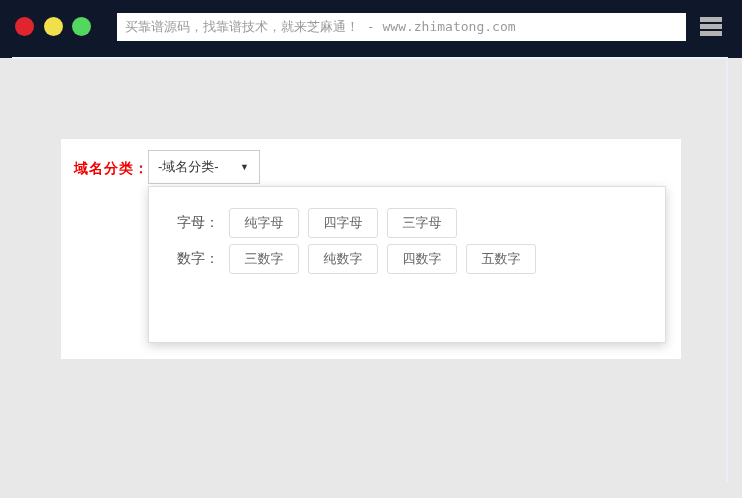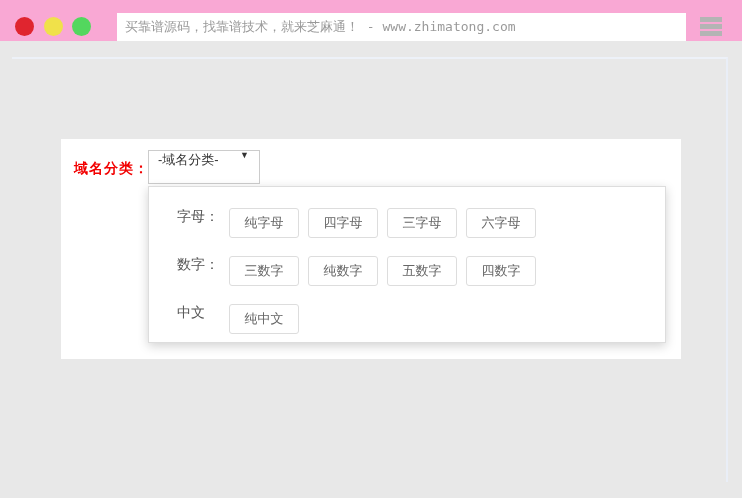--- a/index.html
+++ b/index.html
@@ -5,21 +5,21 @@
   * { margin: 0; padding: 0; box-sizing: border-box; }
   html, body { width: 742px; height: 498px; }
   body {
     position: relative;
     background: #e8e8e8;
     font-family: "Liberation Sans", "DejaVu Sans", sans-serif;
     overflow: hidden;
   }
 
   
-  .topbar { position: absolute; left: 0; top: 0; width: 742px; height: 41px; background: #f9a8d4; }
+  .topbar { position: absolute; left: 0; top: 0; width: 742px; height: 58px; background: #0f172a; }
   .light { position: absolute; top: 17px; width: 19px; height: 19px; border-radius: 50%; }
   .light.red    { left: 15px;  background: #e0252f; }
   .light.yellow { left: 44px;  background: #f0e14a; }
   .light.green  { left: 72px;  background: #53d75e; }
   .addressbar {
     position: absolute; left: 117px; top: 13px; width: 569px; height: 28px;
     background: #ffffff; color: #9a9a9a;
     font-family: "DejaVu Sans Mono", "Liberation Mono", monospace;
     font-size: 13px; line-height: 28px; padding: 0 8px;
     white-space: nowrap; overflow: hidden; border: 0; cursor: text;
@@ -37,34 +37,34 @@
 
   
   .card { position: absolute; left: 61px; top: 139px; width: 620px; height: 220px; background: #ffffff; }
   .filter-label {
     position: absolute; left: 13px; top: 21px;
     color: #f20000; font-size: 14px; font-weight: bold; letter-spacing: 1px;
   }
   .select-box {
     position: absolute; left: 87px; top: 11px; width: 112px; height: 34px;
     background: #fff; border: 1px solid #ccc;
-    display: flex; justify-content: space-between;
+    display: flex; align-items: center; justify-content: space-between;
     padding: 0 10px 0 9px; cursor: pointer;
   }
   .select-box .value { color: #333; font-size: 13px; }
   .select-box .caret { color: #333; font-size: 9px; line-height: 1; }
 
   
   .dropdown-panel {
     position: absolute; left: 87px; top: 47px; width: 518px; height: 157px;
     background: #fff; border: 1px solid #ddd;
     box-shadow: 0 3px 10px rgba(0,0,0,0.18);
     padding: 21px 0 0 28px; z-index: 5;
   }
-  .cat-row { display: flex; height: 30px; margin-bottom: 18px; }
+  .cat-row { display: flex; align-items: center; height: 30px; margin-bottom: 6px; }
   .cat-label { width: 52px; color: #555; font-size: 14px; flex: none; }
   .opts { display: flex; }
   .opt-btn {
     width: 70px; height: 30px; margin-right: 9px;
     background: #fff; border: 1px solid #ddd; border-radius: 3px;
     color: #666; font-size: 13px;
     font-family: "Liberation Sans", "DejaVu Sans", sans-serif;
     cursor: pointer;
   }
 </style>
@@ -93,32 +93,25 @@
     <span class="caret">▼</span>
   </div>
 
   <div class="dropdown-panel">
       <div class="cat-row">
         <span class="cat-label">字母：</span>
         <div class="opts">
           <button type="button" class="opt-btn">纯字母</button>
           <button type="button" class="opt-btn">四字母</button>
           <button type="button" class="opt-btn">三字母</button>
-          <button type="button" class="opt-btn">六字母</button>
         </div>
       </div>
       <div class="cat-row">
         <span class="cat-label">数字：</span>
         <div class="opts">
           <button type="button" class="opt-btn">三数字</button>
           <button type="button" class="opt-btn">纯数字</button>
+          <button type="button" class="opt-btn">四数字</button>
           <button type="button" class="opt-btn">五数字</button>
-          <button type="button" class="opt-btn">四数字</button>
-        </div>
-      </div>
-      <div class="cat-row">
-        <span class="cat-label">中文</span>
-        <div class="opts">
-          <button type="button" class="opt-btn">纯中文</button>
         </div>
       </div>
     </div>
 </div>
 
 </body></html>

